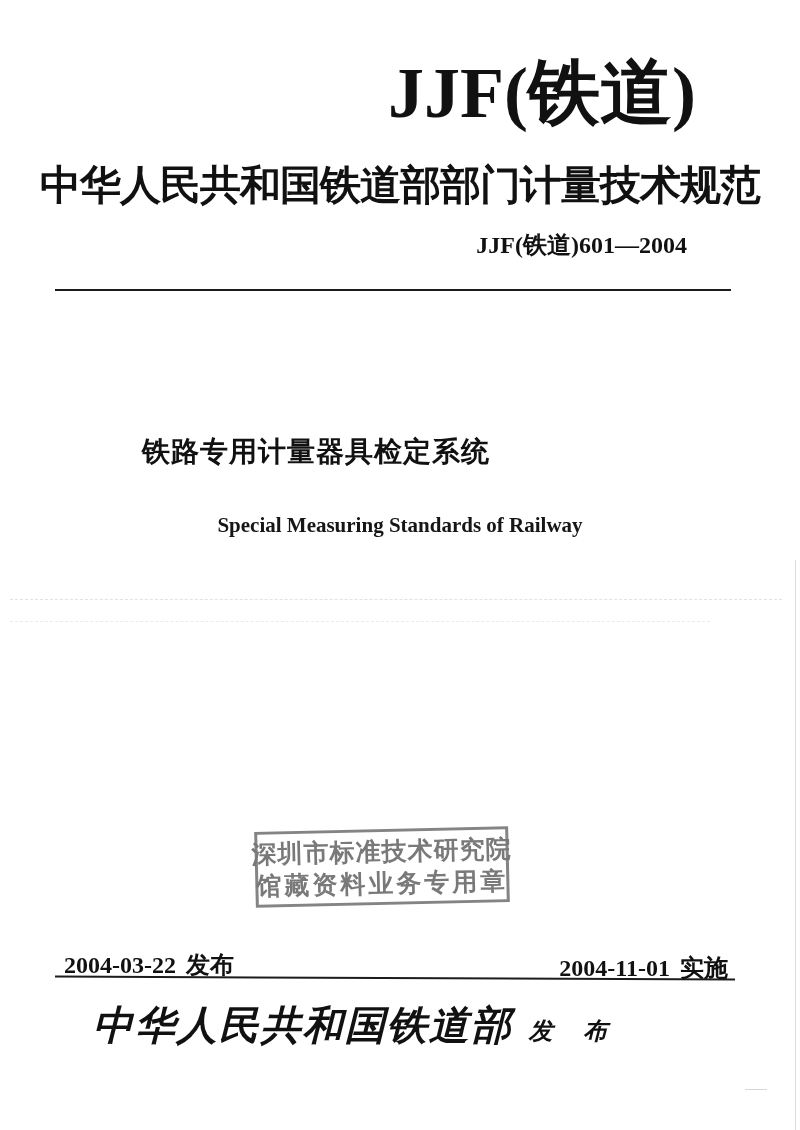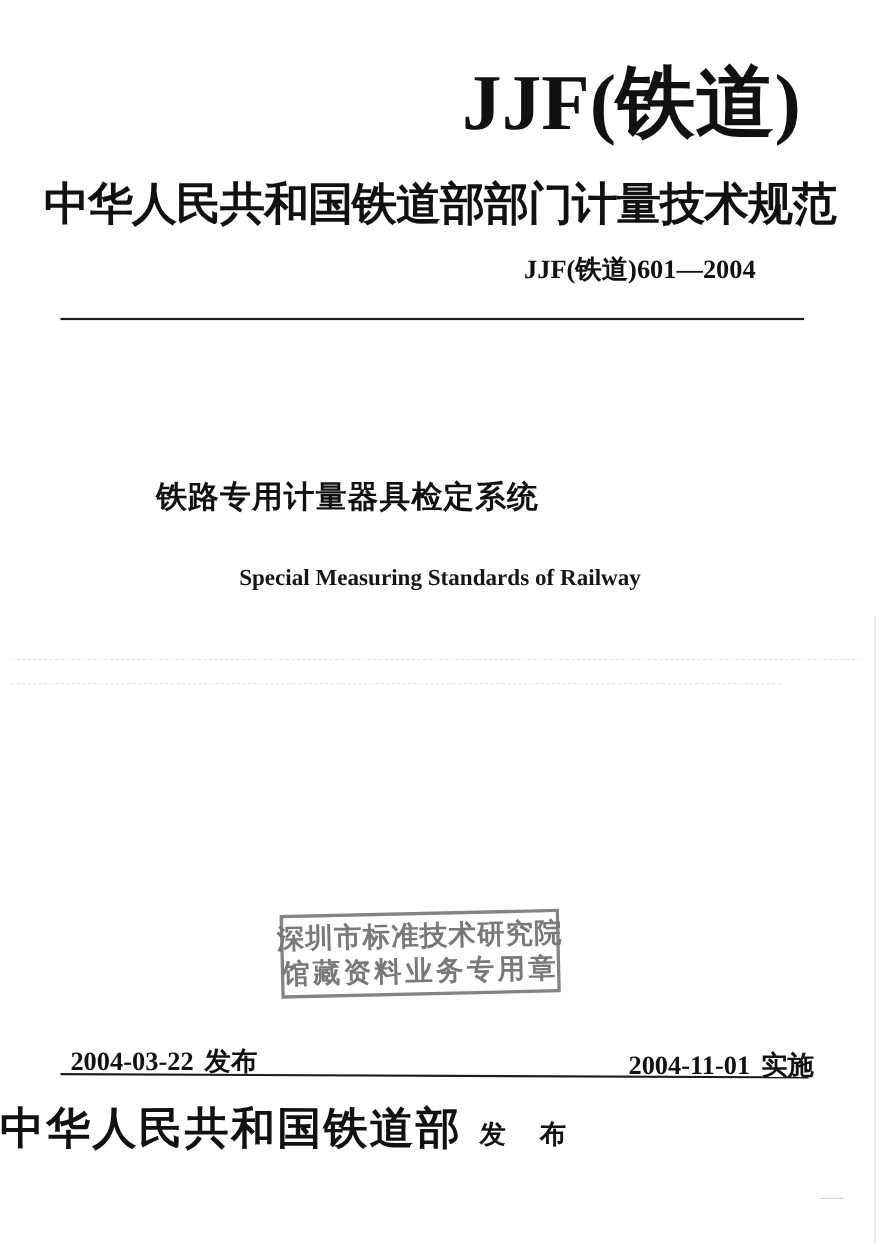--- a/index.html
+++ b/index.html
@@ -8,21 +8,21 @@
     width: 800px;
     height: 1130px;
     background: #ffffff;
     overflow: hidden;
     color: #111111;
     font-family: "Liberation Sans", "DejaVu Sans", sans-serif;
   }
 
   .jjf-code {
     position: absolute;
-    top: 48px; left: 0; right: 72px;
+    top: 48px; left: 0; right: 104px;
     text-align: right;
     font-family: "Liberation Serif", "DejaVu Serif", serif;
     font-weight: bold;
     font-size: 72px;
     line-height: 1.25;
     letter-spacing: 0;
     white-space: nowrap;
   }
   .ministry-heading {
     position: absolute;
@@ -99,37 +99,38 @@
   .stamp-line2 { font-size: 25px; letter-spacing: 3px; line-height: 32px; white-space: nowrap; }
 
   .issue-date {
     position: absolute;
     left: 64px; top: 949px;
     font-size: 24px; font-weight: bold;
     white-space: nowrap;
   }
   .implement-date {
     position: absolute;
-    right: 60px; top: 952px;
+    right: 72px; top: 952px;
     font-size: 24px; font-weight: bold;
     white-space: nowrap;
   }
   .date-num { font-family: "Liberation Serif", "DejaVu Serif", serif; }
   .date-label { margin-left: 10px; text-align: right; }
   .rule-bottom {
     position: absolute;
     top: 977px; left: 55px; width: 680px; height: 2px;
     background: #1c1c1c;
     transform: rotate(0.25deg);
   }
   .publisher-row {
     position: absolute;
     top: 998px; left: 0; width: 712px;
-    text-align: left;
+    text-align: center;
     white-space: nowrap;
+    font-style: italic;
   }
   .publisher-name {
     font-size: 40px;
     font-weight: bold;
     letter-spacing: 2px;
   }
   .publish-label {
     font-size: 24px;
     font-weight: bold;
     letter-spacing: 12px;

